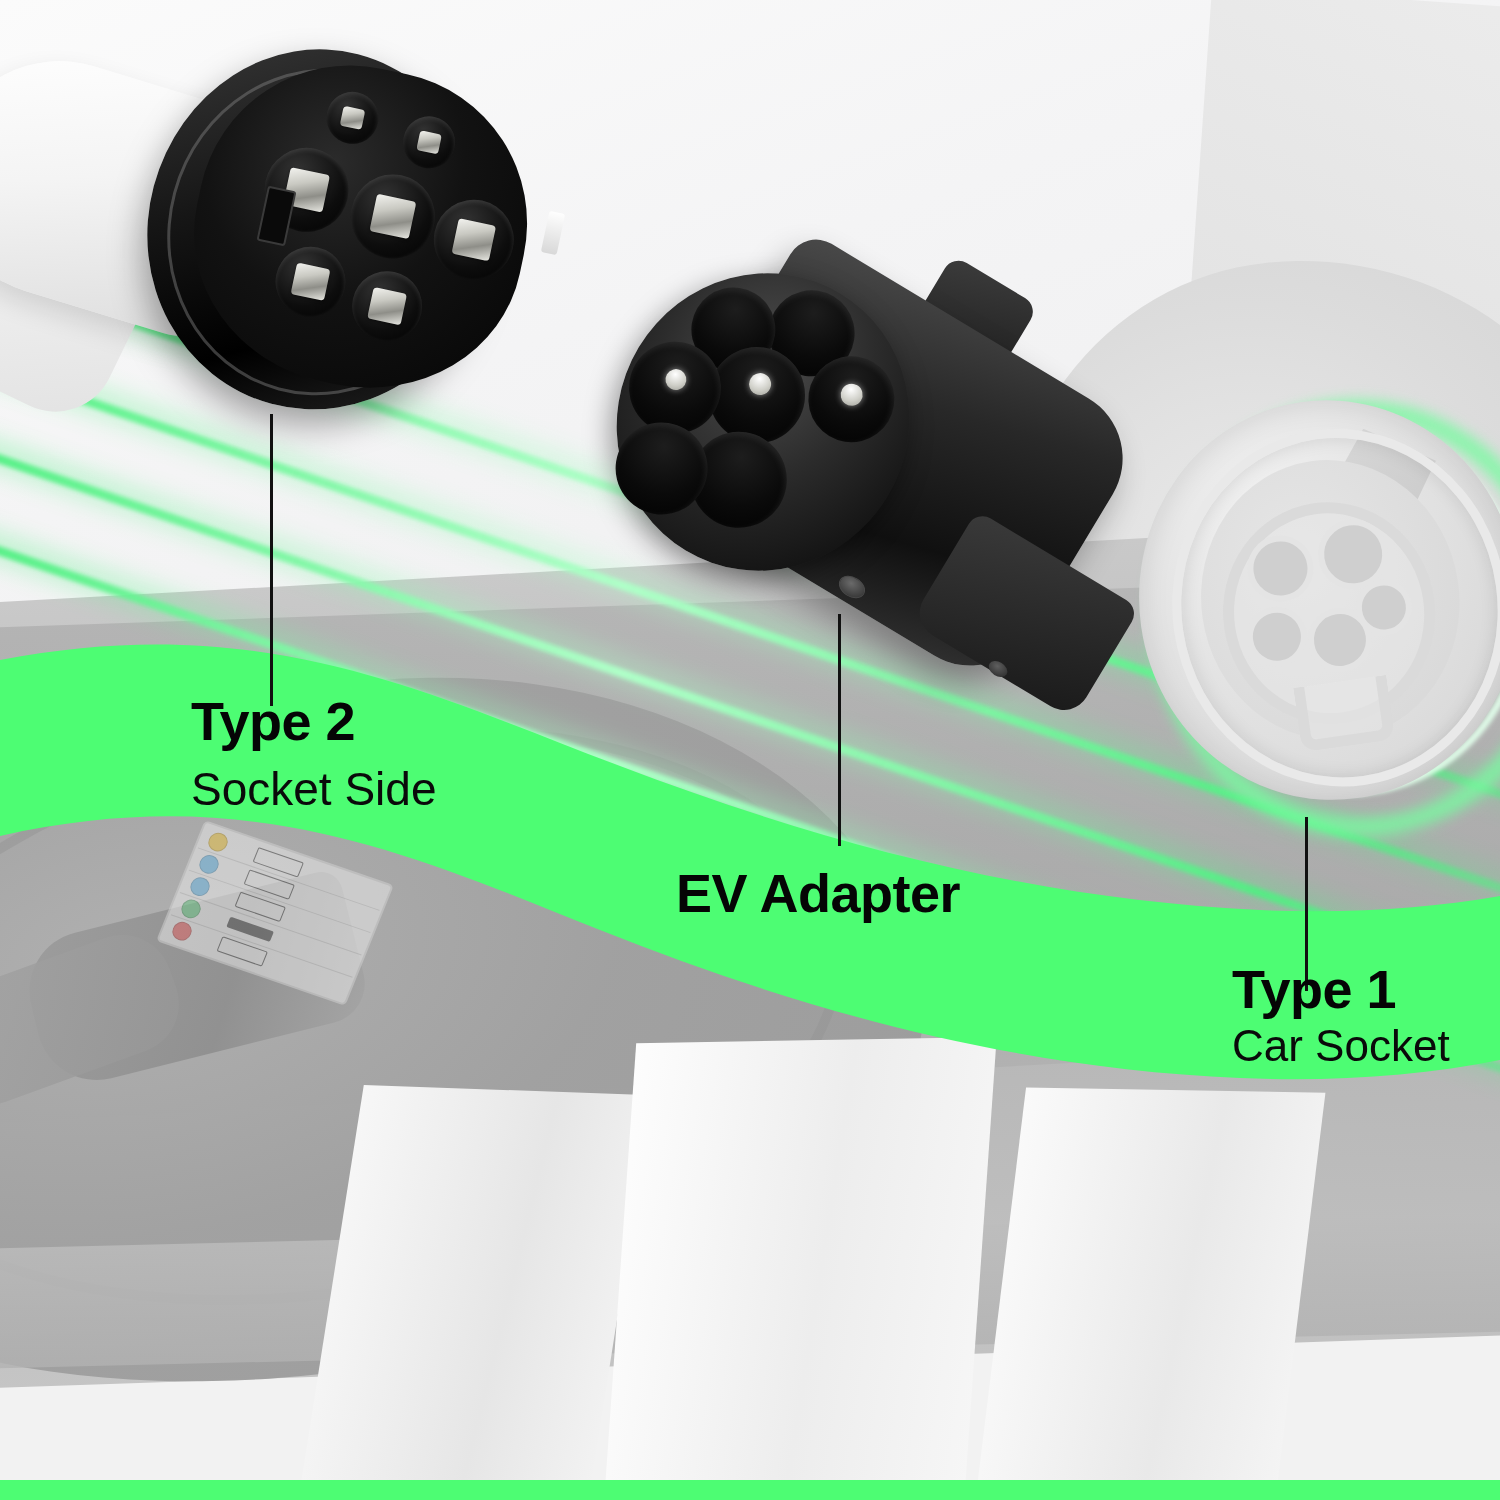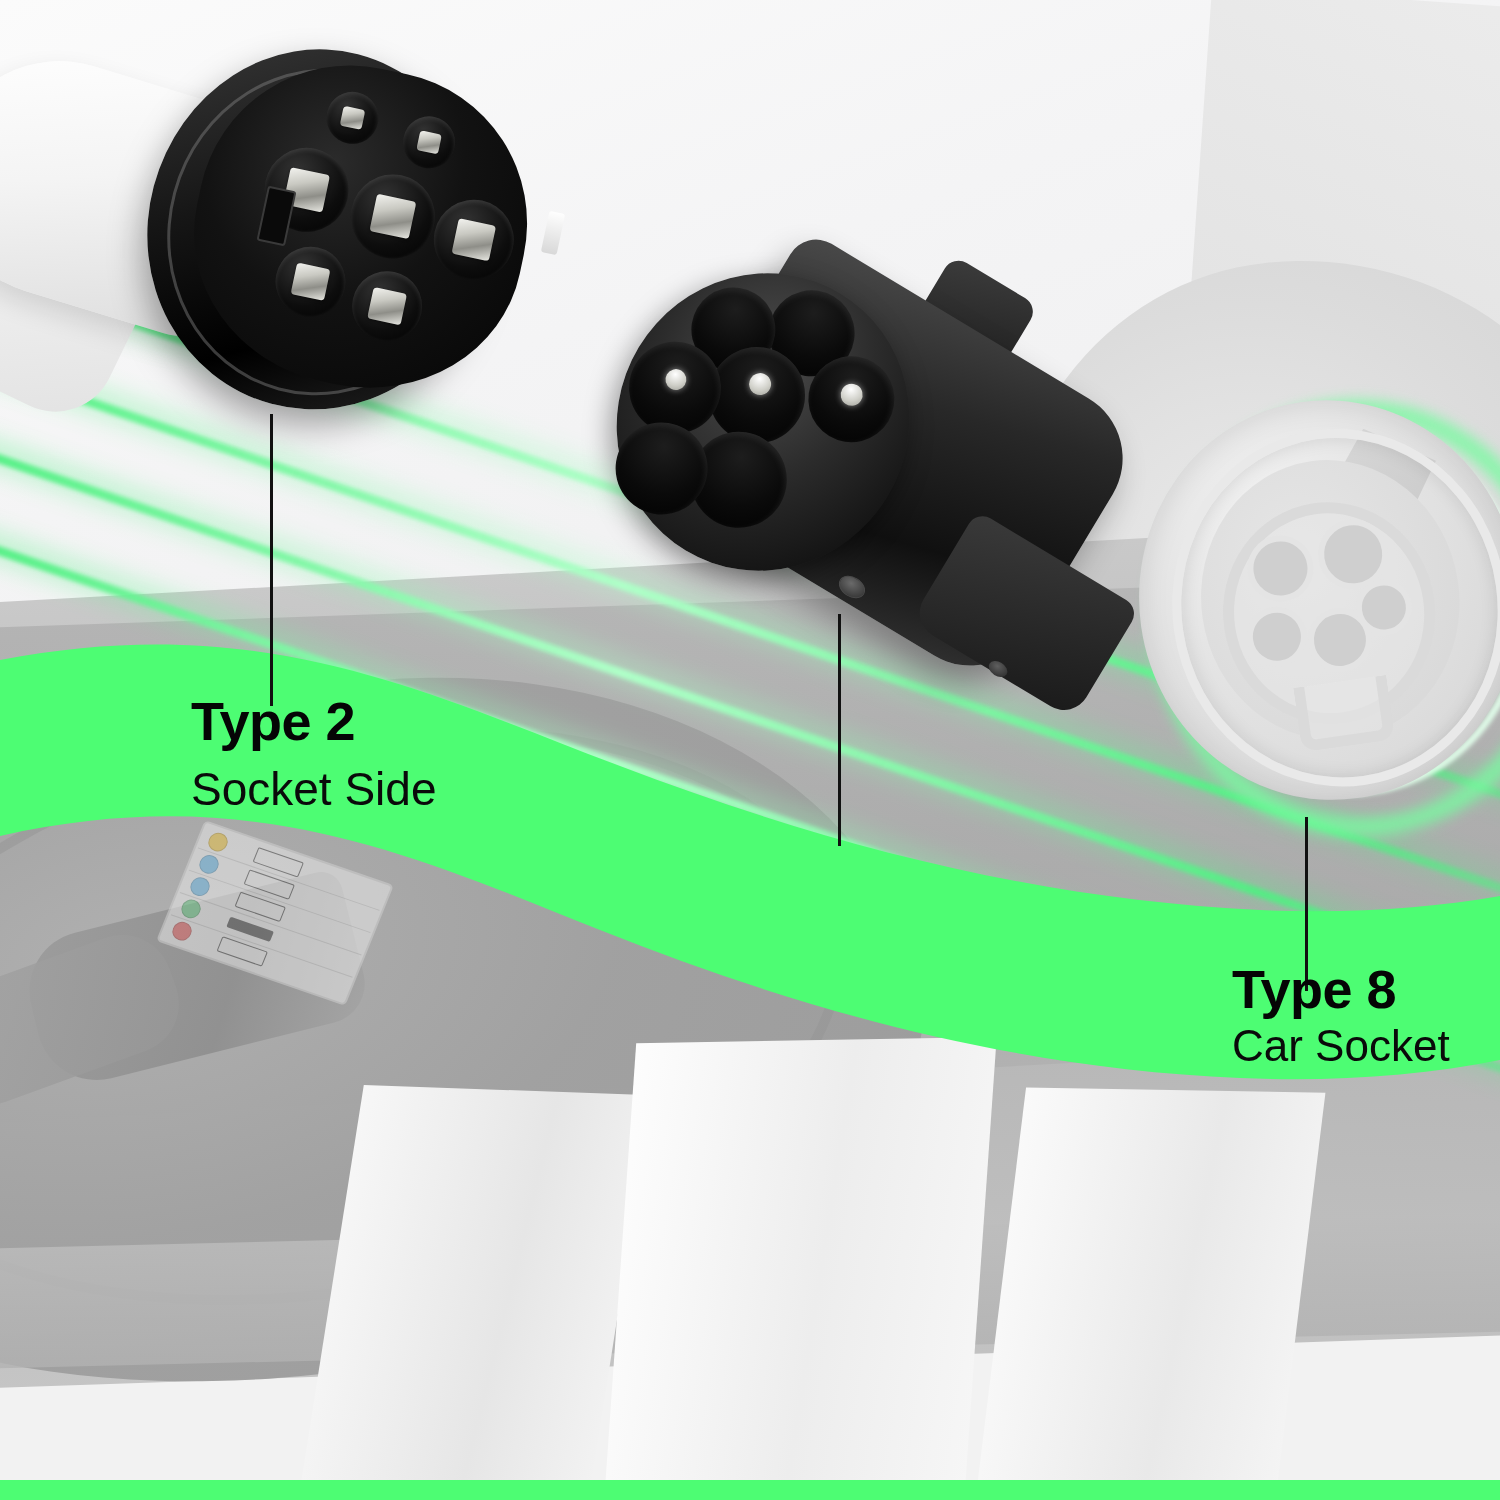--- a/index.html
+++ b/index.html
@@ -456,22 +456,25 @@
 
   <div class="leader" style="left:270px;top:414px;height:292px;"></div>
   <div class="leader" style="left:838px;top:614px;height:232px;"></div>
   <div class="leader" style="left:1305px;top:817px;height:174px;"></div>
 
   <div class="label-block" id="lbl-type2">
     <div class="label-title">Type 2</div>
     <div class="label-sub">Socket Side</div>
   </div>
 
+  <div class="label-block" id="lbl-adapter">
+    <div class="label-title">EV Adapter</div>
+  </div>
 
   <div class="label-block" id="lbl-type1">
-    <div class="label-title">Type 8</div>
+    <div class="label-title">Type 1</div>
     <div class="label-sub">Car Socket</div>
   </div>
 
   <div class="footer-bg"></div>
   <div class="footer-strip"></div>
 
 </div>
 
 </body></html>

